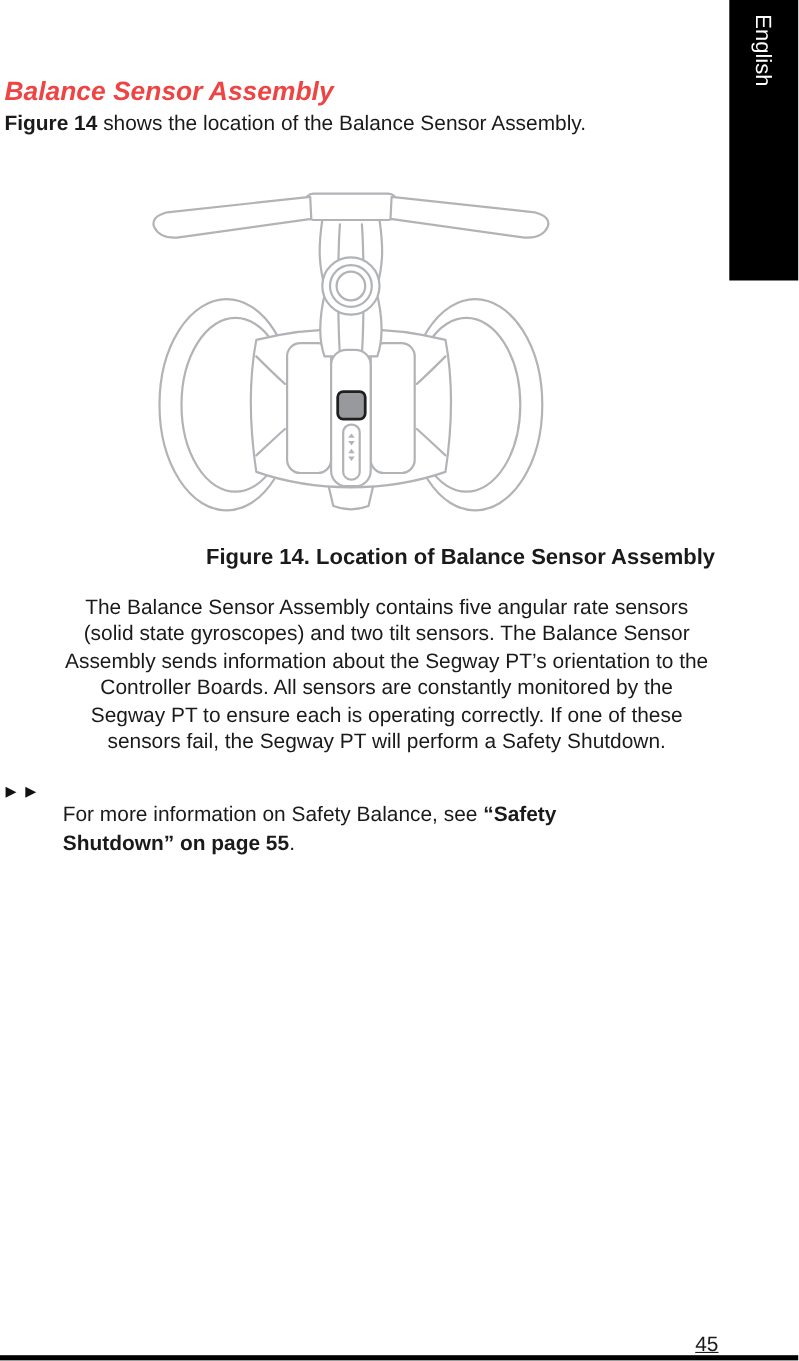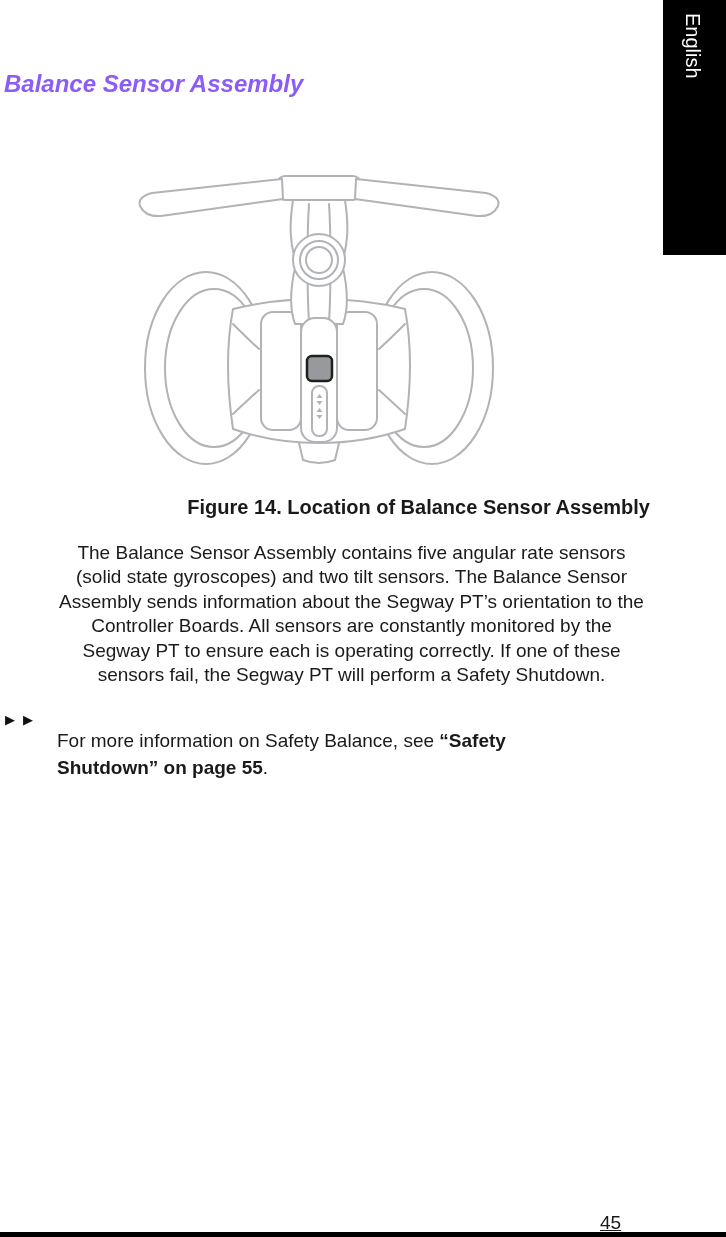--- a/index.html
+++ b/index.html
@@ -28,21 +28,21 @@
   .lang-tab span{
     writing-mode:vertical-rl;
     color:#ffffff;
     font-size:20px;
     padding-top:13px;
     transform:translateX(-2px);
   }
   .doc-title{
     position:absolute;left:4px;top:70px;margin:0;
     font-size:24px;font-weight:bold;font-style:italic;
-    color:#8b5cf6;
+    color:#ef4444;
   }
   .intro{
     position:absolute;left:4px;top:101px;margin:0;
     font-size:19px;line-height:24px;
   }
   .figure-wrap{
     position:absolute;left:133px;top:172px;width:400px;height:300px;
   }
   .figure-wrap svg{width:100%;height:100%;display:block;}
   .art{stroke:var(--line-art);stroke-width:2;fill:#ffffff;stroke-linejoin:round;stroke-linecap:round;}
@@ -65,40 +65,41 @@
     font-size:19px;line-height:27px;
     white-space:pre-line;
   }
   .note-markers{
     position:absolute;left:5px;top:6px;
     font-size:13px;letter-spacing:8px;
     color:#111;white-space:nowrap;
   }
   .note b{font-weight:bold;}
   .page-num{
-    position:absolute;left:600px;top:1212px;margin:0;
+    position:absolute;left:632px;top:1212px;margin:0;
     font-size:19px;
     text-decoration:underline;
   }
   .bottom-bar{
     position:absolute;left:0;bottom:0;width:726px;height:5px;
     background:var(--ink);
   }
 </style>
 </head>
 <body>
 
 <div class="page">
 
   <div class="lang-tab">
     <span>English</span>
   </div>
 
   <h1 class="doc-title">Balance Sensor Assembly</h1>
 
+  <p class="intro"><b>Figure 14</b><span> shows the location of the Balance Sensor Assembly.</span></p>
 
   <div class="figure-wrap">
     <svg viewBox="0 0 400 300">
 
       <g>
         <ellipse class="art" cx="73" cy="196" rx="61" ry="96"></ellipse>
         <ellipse class="art" cx="81" cy="196" rx="49" ry="79"></ellipse>
       </g>
       <g>
         <ellipse class="art" cx="299" cy="196" rx="61" ry="96"></ellipse>

